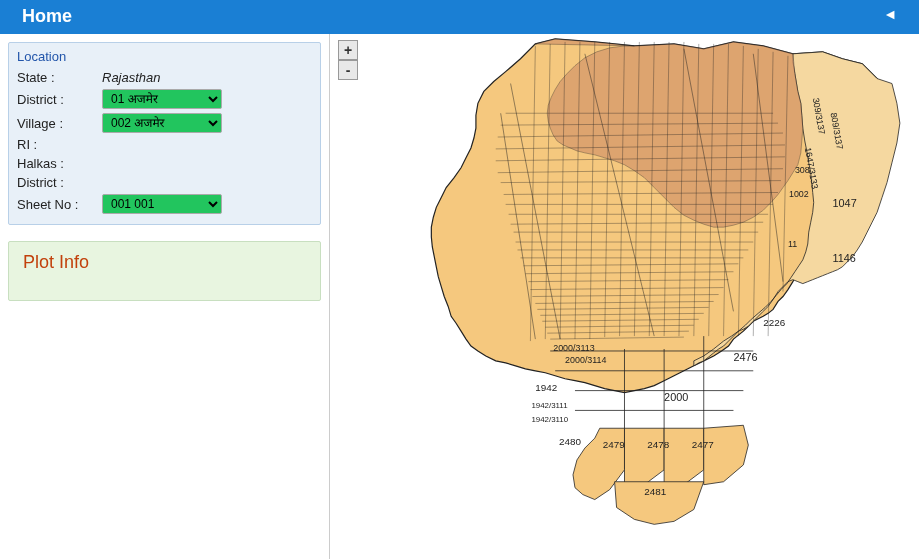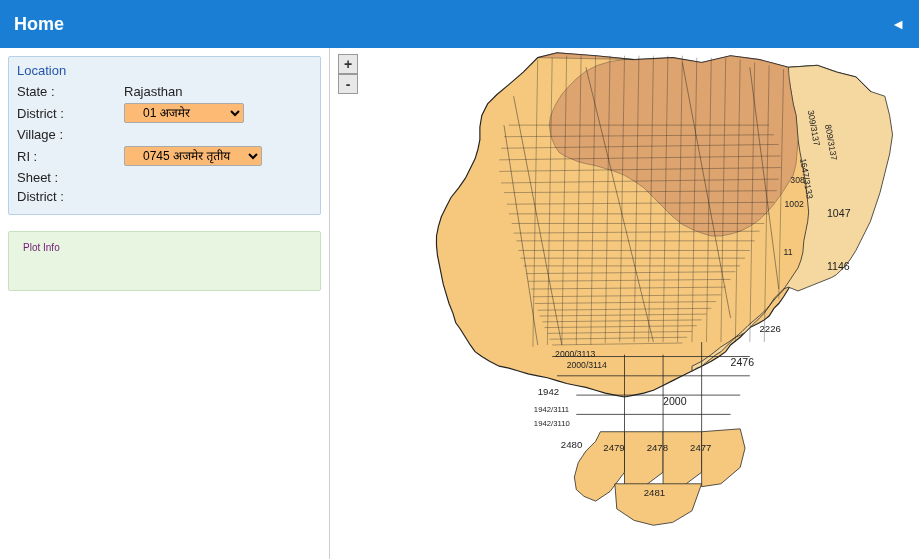--- a/index.html
+++ b/index.html
@@ -1,42 +1,42 @@
 <!DOCTYPE html>
 <html><head>
   <meta charset="utf-8">
   <style>
     * { margin: 0; padding: 0; box-sizing: border-box; }
     body { font-family: Arial, sans-serif; font-size: 13px; background: #fff; width: 919px; height: 559px; overflow: hidden; display: flex; flex-direction: column; }
 
     #app { display: flex; flex-direction: column; width: 919px; height: 559px; }
 
     
-    #header { background: #1a7fd4; color: #fff; display: flex; align-items: center; justify-content: space-between; padding: 6px 14px; height: 48px; }
+    #header { background: #1a7fd4; color: #fff; display: flex; align-items: flex-start; justify-content: space-between; padding: 6px 22px; height: 34px; }
     #header-title { font-size: 18px; font-weight: bold; }
     #header-arrow { color: #fff; font-size: 14px; cursor: pointer; }
 
     
     #main { display: flex; flex: 1; overflow: hidden; }
 
     
     #sidebar { width: 330px; min-width: 330px; background: #fff; border-right: 1px solid #ccc; display: flex; flex-direction: column; overflow-y: auto; }
 
     
     #location-section { margin: 8px; border: 1px solid #b8d0e8; background: #e8f0f8; padding: 6px 8px; border-radius: 2px; }
     #location-label { color: #2255aa; font-size: 13px; font-weight: normal; margin-bottom: 6px; }
 
-    .field-row { display: flex; align-items: center; margin-bottom: 4px; gap: 22px; }
+    .field-row { display: flex; align-items: center; margin-bottom: 4px; }
     .field-label { min-width: 85px; color: #222; font-size: 13px; }
-    .field-value { color: #222; font-size: 13px; }
-    .field-select { font-size: 12px; border: 1px solid #aaa; background: #fdba74; padding: 1px 14px; border-radius: 2px; min-width: 120px; }
+    .field-value { color: #222; font-size: 13px; font-style: italic; }
+    .field-select { font-size: 12px; border: 1px solid #aaa; background: #22c55e; padding: 1px 4px; border-radius: 2px; min-width: 120px; }
 
     
     #plot-info-section { margin: 8px; border: 1px solid #c8dfc0; background: #e8f5e0; padding: 10px 14px; border-radius: 2px; min-height: 60px; }
-    #plot-info-label { color: #701a75; font-size: 10px; font-weight: normal; }
+    #plot-info-label { color: #c2410c; font-size: 18px; font-weight: normal; }
 
     
     #map-area { flex: 1; background: #fff; position: relative; overflow: hidden; }
 
     
     #map-controls { position: absolute; top: 6px; left: 8px; display: flex; flex-direction: column; z-index: 10; }
     .map-btn { width: 20px; height: 20px; background: #e8e8e8; border: 1px solid #999; display: flex; align-items: center; justify-content: center; cursor: pointer; font-size: 14px; font-weight: bold; color: #333; line-height: 1; }
 
     
     #map-svg { width: 100%; height: 100%; }
@@ -65,37 +65,43 @@
 
         <div class="field-row">
           <span class="field-label">District :</span>
           <select class="field-select">
             <option value="01 अजमेर">01 अजमेर</option>
           </select>
         </div>
 
         <div class="field-row">
           <span class="field-label">Village :</span>
+          <select class="field-select">
+            <option value="002 अजमेर">002 अजमेर</option>
+          </select>
         </div>
 
         <div class="field-row">
           <span class="field-label">RI :</span>
+        </div>
+
+        <div class="field-row">
+          <span class="field-label">Halkas :</span>
+        </div>
+
+        <div class="field-row">
+          <span class="field-label">District :</span>
+        </div>
+
+        <div class="field-row">
+          <span class="field-label">Sheet No :</span>
           <select class="field-select">
-            <option value="0745 अजमेर तृतीय">0745 अजमेर तृतीय</option>
+            <option value="001 001">001 001</option>
           </select>
         </div>
-
-        <div class="field-row">
-          <span class="field-label">Sheet :</span>
-        </div>
-
-        <div class="field-row">
-          <span class="field-label">District :</span>
-        </div>
-
       </div>
 
       <div id="plot-info-section">
         <div id="plot-info-label">Plot Info</div>
       </div>
     </div>
 
     <div id="map-area">
       
       <div id="map-controls">

